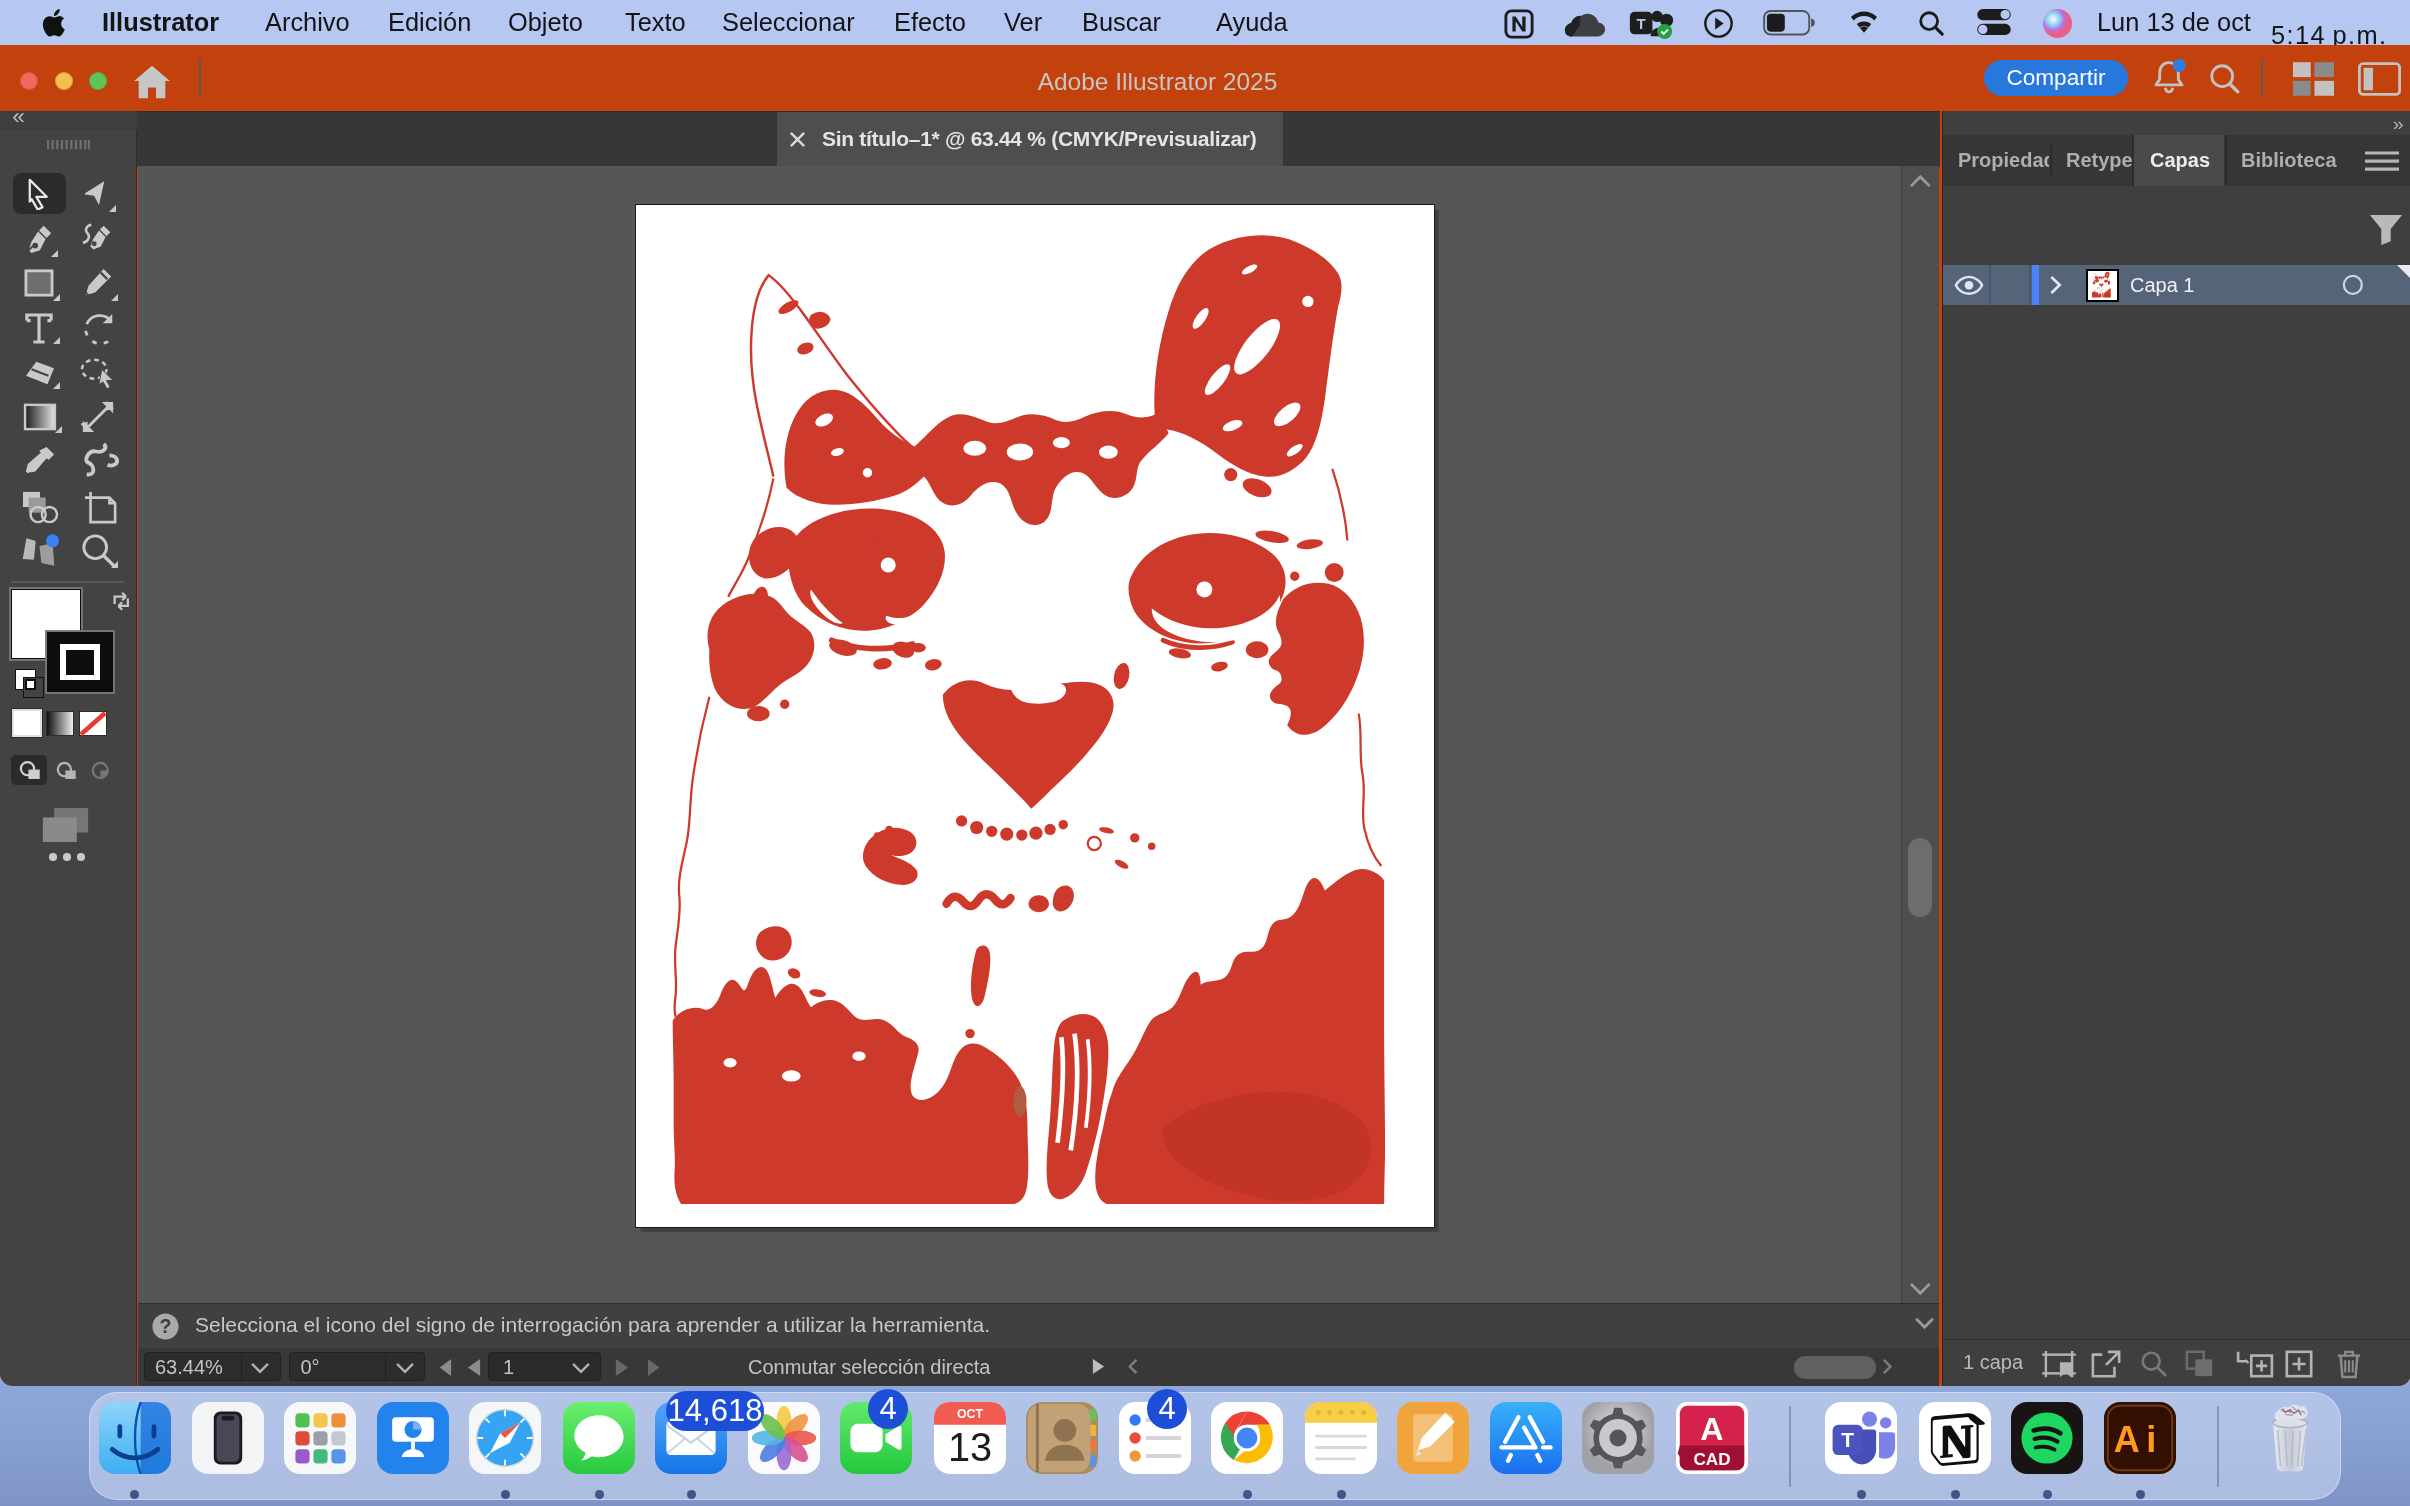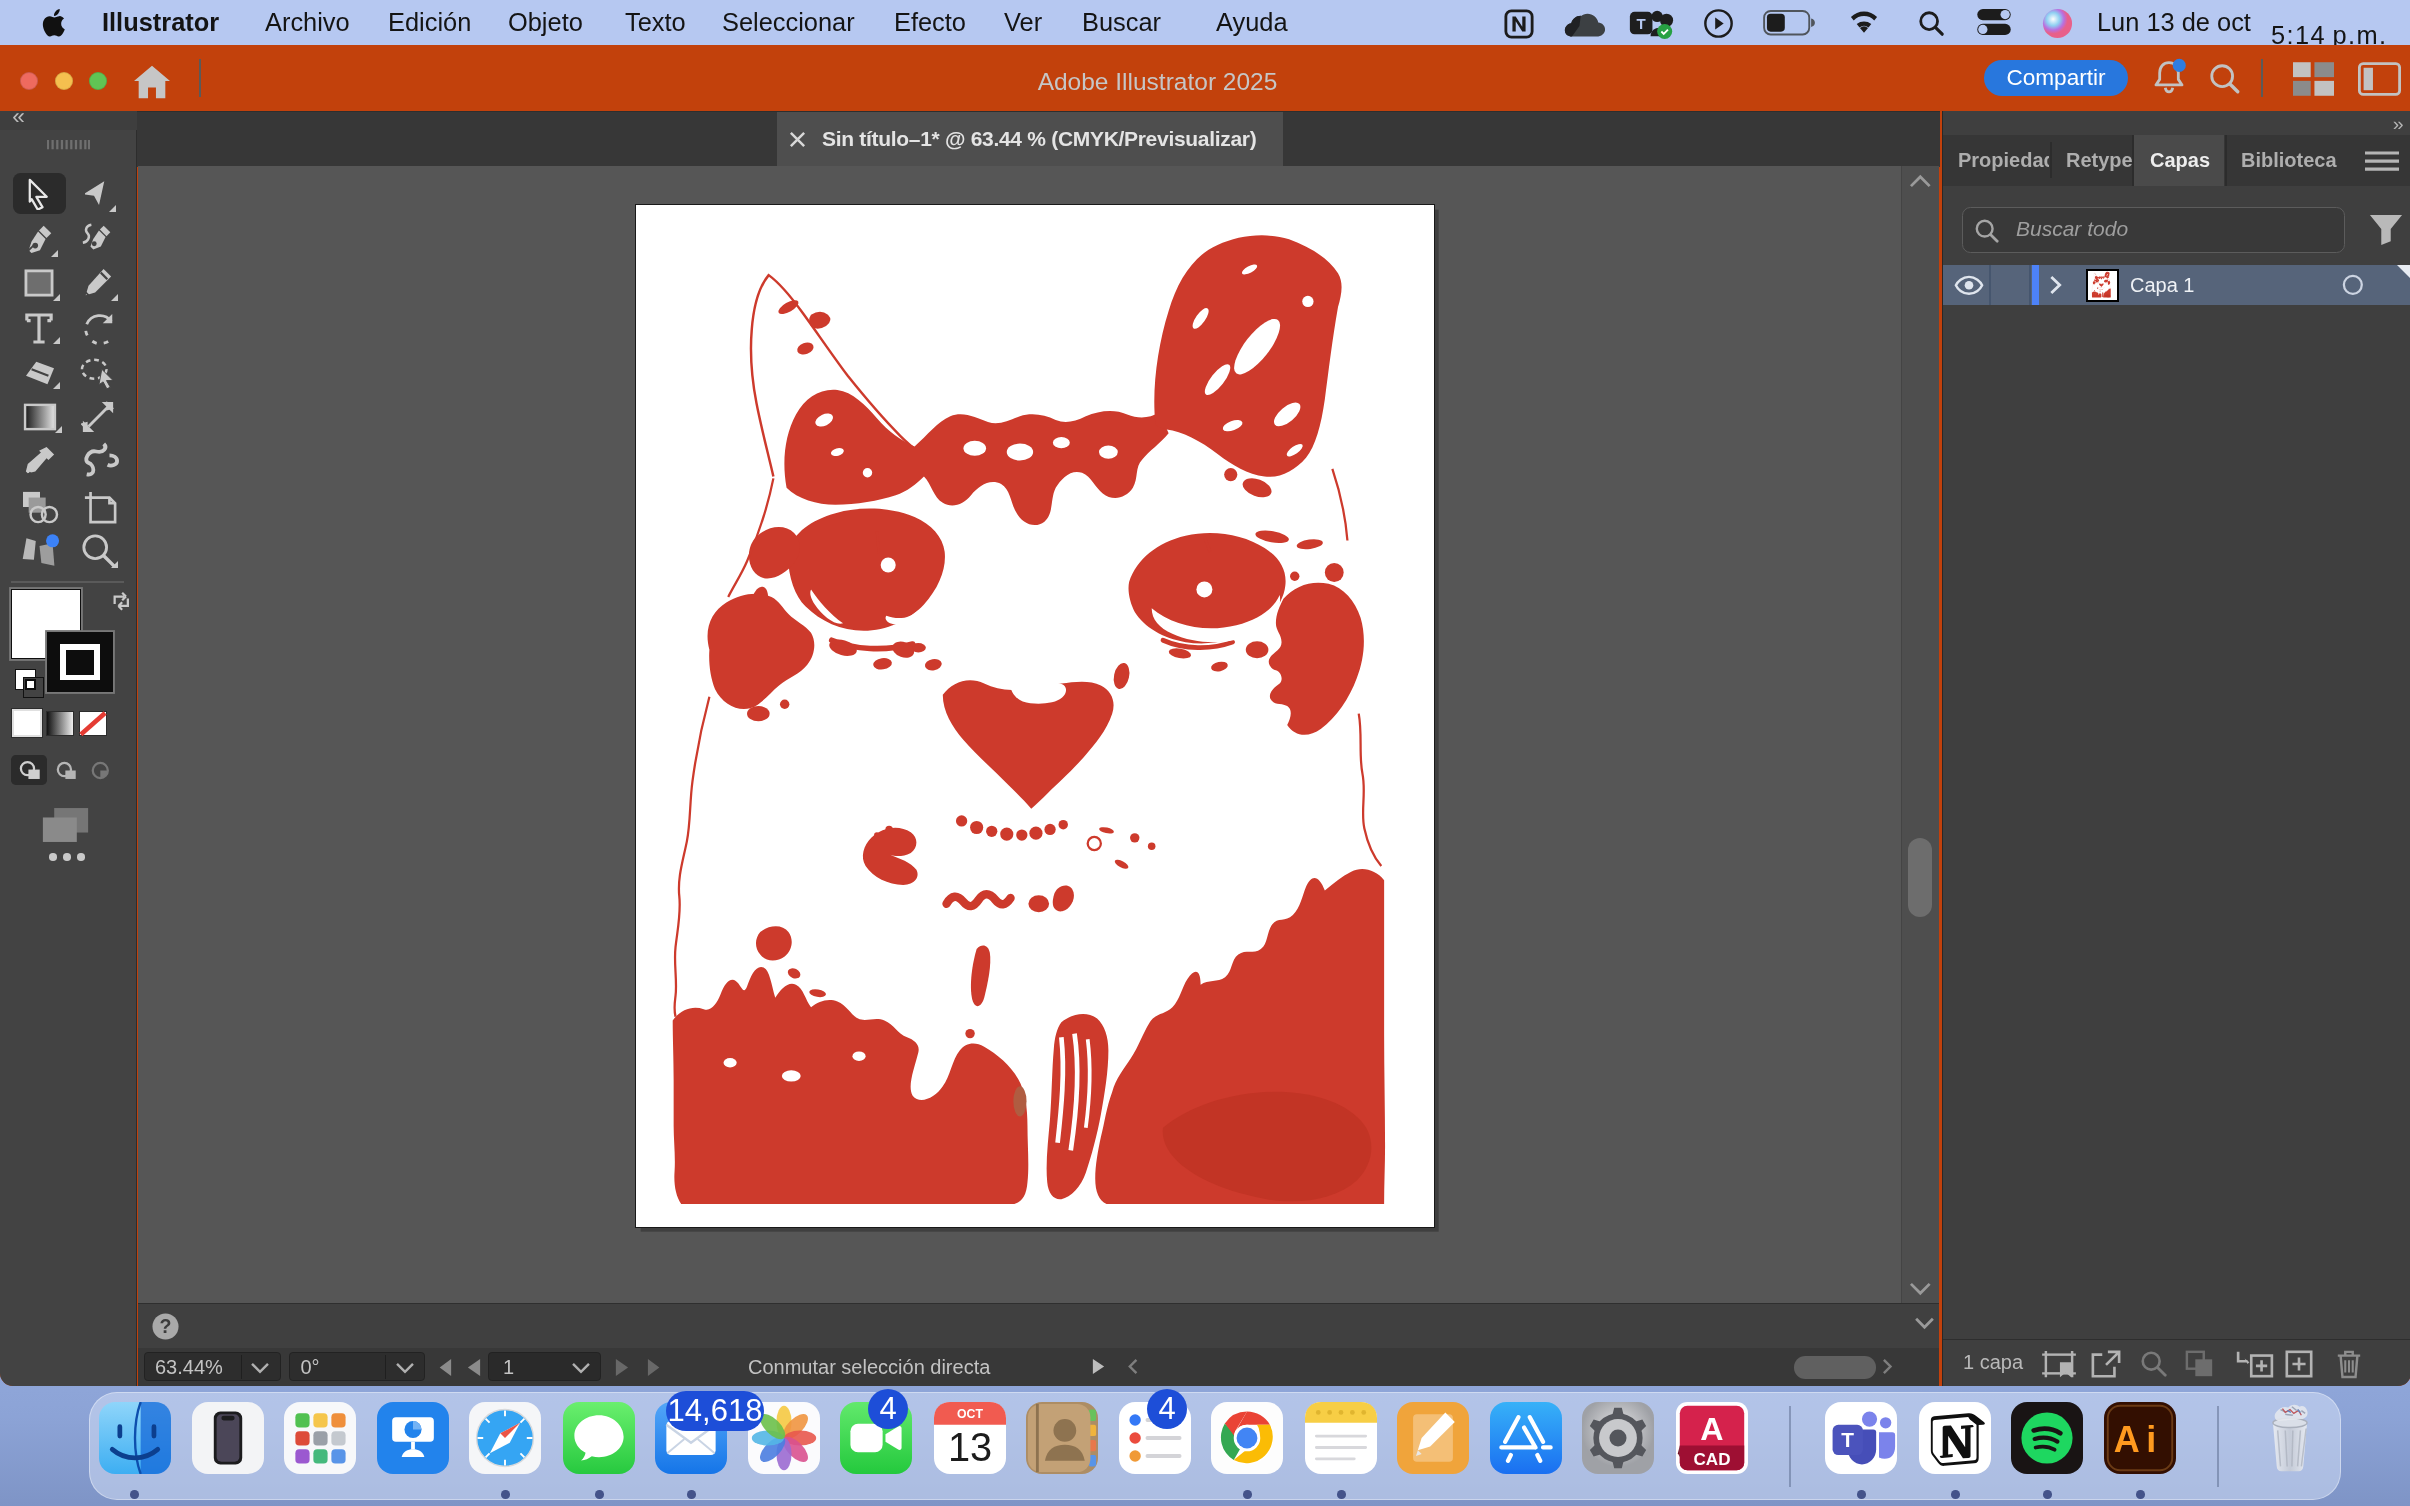--- a/index.html
+++ b/index.html
@@ -476,27 +476,20 @@
       <div style="position:absolute;left:282px;top:0px;width:1.9px;height:51px;background:#2c2c2c;"></div>
       <div class="rtab" style="left:15px;width:91px;overflow:hidden;">Propiedad</div>
       <div class="rtab" style="left:123px;">Retype</div>
       <div class="rtab" style="left:207px;color:#ededed;">Capas</div>
       <div class="rtab" style="left:298px;">Biblioteca</div>
       <svg style="position:absolute;left:422px;top:16px;" width="34" height="21" viewBox="0 0 36 22">
           <path d="M0 2h36M0 10.5h36M0 19h36" stroke="#b5b5b5" stroke-width="3.4"></path>
         </svg>
     </div>
 
-    <div style="position:absolute;left:19px;top:96px;width:383px;height:46px;background:#393939;border:1.9px solid #5c5c5c;border-radius:8.5px;">
-      <svg style="position:absolute;left:11.3px;top:10.4px;" width="26" height="26" viewBox="0 0 28 28">
-          <circle cx="11.5" cy="11.5" r="8.5" fill="none" stroke="#a5a5a5" stroke-width="2.6"></circle>
-          <path d="M18 18l7 7" stroke="#a5a5a5" stroke-width="3" stroke-linecap="round"></path>
-        </svg>
-      <span style="position:absolute;left:53px;top:9.4px;font-style:italic;font-size:21px;color:#9e9e9e;">Buscar todo</span>
-    </div>
     <svg style="position:absolute;left:425px;top:102px;" width="36" height="34" viewBox="0 0 38 36">
         <path d="M2 2h34L24 17v13l-10 4V17z" fill="#b9b9b9"></path>
       </svg>
 
     <div id="layerrow">
       <svg style="position:absolute;left:11.3px;top:8.5px;" width="30" height="22.6" viewBox="0 0 32 24">
           <path d="M16 3C9 3 3.8 8 2 12c1.8 4 7 9 14 9s12.2-5 14-9c-1.8-4-7-9-14-9z" fill="none" stroke="#dfe5ee" stroke-width="2.6"></path>
           <circle cx="16" cy="12" r="4.6" fill="#dfe5ee"></circle>
         </svg>
       <div style="position:absolute;left:46px;top:0;width:1.9px;height:40px;background:#46566e;"></div>
@@ -551,20 +544,21 @@
           <path d="M11 13v13M15 13v13M19 13v13" stroke="#8d8d8d" stroke-width="2.2"></path>
         </svg>
     </div>
   </div>
 
   <div id="helpbar">
     <svg style="position:absolute;left:14px;top:8.5px;font-size:22px" width="27" height="27" viewBox="0 0 29 29">
         <circle cx="14.5" cy="14.5" r="14" fill="#a9a9a9"></circle>
         <text x="14.5" y="21.5" text-anchor="middle" font-size="21" font-weight="700" fill="#3c3c3c" font-family="Liberation Sans">?</text>
       </svg>
+    <span style="position:absolute;left:57px;top:8.5px;">Selecciona el icono del signo de interrogación para aprender a utilizar la herramienta.</span>
     <svg style="position:absolute;left:1776px;top:13px;" width="21" height="13" viewBox="0 0 22 14">
         <path d="M2 2l9 9 9-9" stroke="#9a9a9a" stroke-width="3" fill="none"></path>
       </svg>
   </div>
   <div id="statusbar">
     <div class="sfield" style="left:5.6px;width:137px;">
         <span style="position:absolute;left:10.4px;top:2.8px;">63.44%</span>
         <div style="position:absolute;right:38px;top:1.9px;width:0.9px;height:24.5px;background:#1f1f1f;"></div>
         <svg style="position:absolute;right:9.4px;top:9.4px;" width="20" height="12.2" viewBox="0 0 21 13">
           <path d="M2 2l8.5 8.5L19 2" stroke="#b0b0b0" stroke-width="2.6" fill="none"></path>

